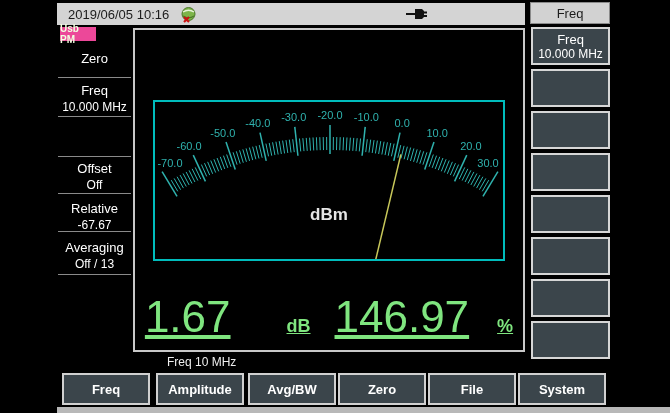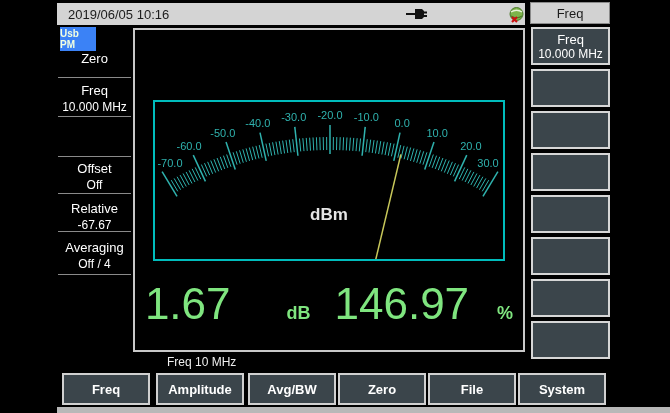--- a/index.html
+++ b/index.html
@@ -3,36 +3,36 @@
 <meta charset="utf-8">
 <style>
   html,body{margin:0;padding:0;}
   body{
     width:670px;height:413px;position:relative;background:#000;overflow:hidden;
     font-family:"Liberation Sans",sans-serif;
   }
   
   .top-bar{
     position:absolute;left:57px;top:3px;width:468px;height:22px;
-    background:#d4d4d4;display:flex;align-items:center;justify-content:space-between;
+    background:#d4d4d4;display:flex;align-items:center;
   }
   .top-bar .datetime{font-size:13px;color:#1c1c1c;margin-left:11px;}
   .gps-icon{margin-left:11px;width:17px;height:17px;display:inline-block;}
   .plug-icon{position:absolute;left:348px;top:4px;width:28px;height:14px;}
   
   .right-header{
     position:absolute;left:530px;top:2px;width:80px;height:22px;
     background:#d2d2d2;border:1px solid #8a8a8a;box-sizing:border-box;
     display:flex;align-items:center;justify-content:center;
     font-size:13px;color:#1c1c1c;
   }
   
   .badge{
-    position:absolute;left:60px;top:27px;width:36px;height:24px;
-    background:#3b82f6;color:#f2ffe0;font-size:10px;font-weight:bold;
+    position:absolute;left:60px;top:27px;width:36px;height:14px;
+    background:#ec4899;color:#f2ffe0;font-size:10px;font-weight:bold;
     display:flex;align-items:center;justify-content:center;
   }
   .ls-item{position:absolute;left:58px;width:73px;text-align:center;color:#fff;}
   .ls-item .lbl{font-size:13px;line-height:14px;}
   .ls-item .val{font-size:12px;line-height:13px;margin-top:3px;}
   .ls-sep{position:absolute;left:58px;width:73px;height:1px;background:#8a8a8a;}
   
   .main-panel{
     position:absolute;left:133px;top:28px;width:392px;height:324px;
     border:2px solid #c9c9c9;box-sizing:border-box;background:#000;
@@ -40,23 +40,24 @@
   .gauge-box{
     position:absolute;left:18px;top:70px;width:352px;height:161px;
     border:2px solid #00bcbc;box-sizing:border-box;
   }
   .gauge-box svg{position:absolute;left:0;top:0;}
   .unit-label{
     position:absolute;left:0;top:103px;width:100%;text-align:center;
     color:#e5e5e5;font-size:17px;font-weight:bold;
   }
   .readings{
-    position:absolute;left:0;top:252px;width:100%;
+    position:absolute;left:0;top:265px;width:100%;
     display:flex;align-items:baseline;justify-content:center;
     color:#7fe57f;
+    text-decoration:underline;
   }
   .readings .big{font-size:44px;line-height:1;}
   .readings .small{font-size:18px;font-weight:bold;}
   .readings .sp1{margin-left:56px;}
   .readings .sp2{margin-left:24px;}
   .readings .sp3{margin-left:28px;}
   .status-line{
     position:absolute;left:135px;top:355px;color:#efefef;font-size:12px;margin-left:32px;
   }
   
@@ -128,21 +129,21 @@
 <div class="ls-sep" style="top:193px"></div>
 
 <div class="ls-item" style="top:202px">
   <div class="lbl">Relative</div>
   <div class="val">-67.67</div>
 </div>
 <div class="ls-sep" style="top:231px"></div>
 
 <div class="ls-item" style="top:241px">
   <div class="lbl">Averaging</div>
-  <div class="val">Off / 4</div>
+  <div class="val">Off / 13</div>
 </div>
 <div class="ls-sep" style="top:274px"></div>
 
 <div class="main-panel">
   <div class="gauge-box">
     <svg id="gauge-svg" width="348" height="157" viewBox="0 0 348 157">
         <line x1="22.033691751713917" y1="94.42131169147262" x2="7.097587579322351" y2="69.5634599711114" stroke="#2fb2ae" stroke-width="1.5"></line>
         <text x="15" y="64.99178696409024" text-anchor="middle" fill="#2fb2ae" font-size="11" font-family="&quot;Liberation Sans&quot;,sans-serif">-70.0</text>
         <line x1="22.774469571614702" y1="89.33023301547644" x2="16.199945001618005" y2="78.1152596905635" stroke="#2fb2ae" stroke-width="1"></line>
         <line x1="25.593224355991566" y1="87.69822926038" x2="19.14044002585166" y2="76.41277072345287" stroke="#2fb2ae" stroke-width="1"></line>

